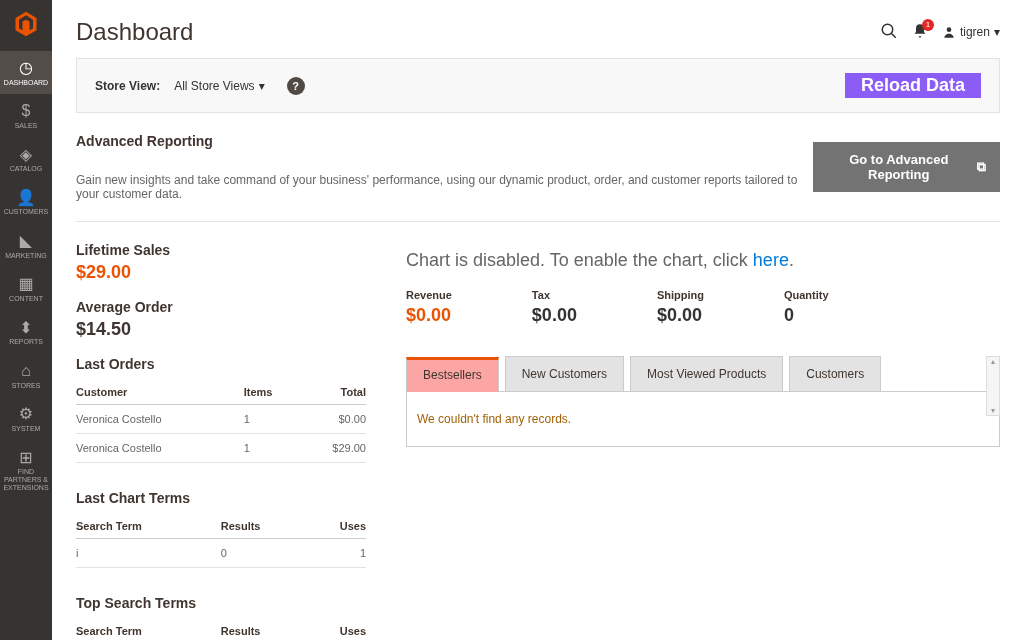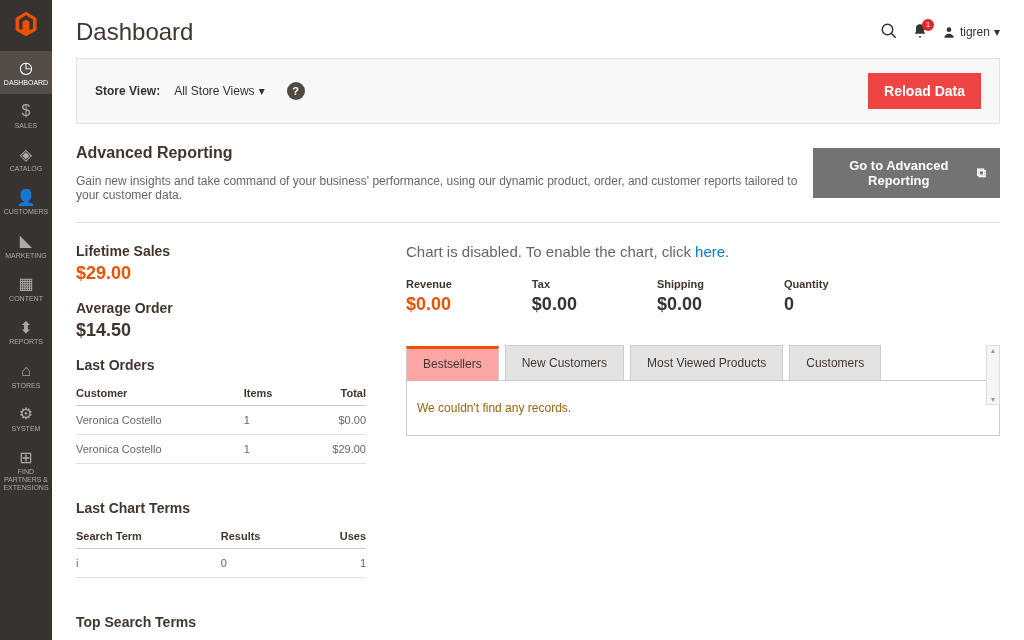--- a/index.html
+++ b/index.html
@@ -17,39 +17,39 @@
 .header h1 { font-size: 24px; font-weight: 400; color: #41362f; }
 .header-right { display: flex; align-items: center; gap: 14px; }
 .header-right .icon-btn { cursor: pointer; position: relative; }
 .notif-badge { position: absolute; top: -4px; right: -6px; background: #e22626; color: #fff; border-radius: 50%; width: 12px; height: 12px; font-size: 8px; display: flex; align-items: center; justify-content: center; }
 .user { display: flex; align-items: center; gap: 4px; font-size: 12px; cursor: pointer; text-align: center; }
 .storeview-bar { background: #f8f8f8; border: 1px solid #e3e3e3; padding: 14px 18px; display: flex; align-items: center; justify-content: space-between; margin-bottom: 20px; }
 .storeview-left { display: flex; align-items: center; gap: 14px; font-size: 12px; }
 .storeview-left .label { font-weight: 600; }
 .storeview-select { display: flex; align-items: center; gap: 4px; cursor: pointer; color: #333; }
 .help-icon { width: 18px; height: 18px; border-radius: 50%; background: #514943; color: #fff; display: flex; align-items: center; justify-content: center; font-size: 11px; font-weight: bold; margin-left: 8px; }
-.btn-orange { background: #ef4444; color: #fff; border: none; padding: 10px 16px; font-size: 14px; font-weight: 600; cursor: pointer; }
+.btn-orange { background: #8b5cf6; color: #fff; border: none; padding: 2px 16px; font-size: 18px; font-weight: 600; cursor: pointer; }
 .reporting { display: flex; justify-content: space-between; align-items: center; margin-bottom: 20px; border-bottom: 1px solid #e3e3e3; padding-bottom: 20px; }
-.reporting h3 { font-size: 16px; font-weight: 700; color: #41362f; margin-bottom: 12px; }
+.reporting h3 { font-size: 14px; font-weight: 700; color: #41362f; margin-bottom: 24px; }
 .reporting p { font-size: 12px; color: #666; }
 .btn-blue { background: #737373; color: #fff; border: none; padding: 10px 14px; font-size: 13px; font-weight: 600; cursor: pointer; display: flex; align-items: center; gap: 6px; }
 .content { display: flex; gap: 40px; }
 .left-col { width: 290px; }
 .stat-block { margin-bottom: 16px; }
 .stat-block h4 { font-size: 14px; font-weight: 700; color: #41362f; margin-bottom: 4px; }
 .stat-block .value { font-size: 18px; font-weight: 700; color: #eb5202; }
-.section { margin-bottom: 36px; }
+.section { margin-bottom: 27px; }
 .section h4 { font-size: 14px; font-weight: 700; color: #41362f; margin-bottom: 8px; }
 .tbl { width: 100%; border-collapse: collapse; font-size: 11px; }
 .tbl th { text-align: left; font-weight: 700; padding: 6px 0; border-bottom: 1px solid #ccc; color: #41362f; }
 .tbl td { padding: 8px 0; border-bottom: 1px solid #e3e3e3; color: #666; }
 .tbl th:last-child, .tbl td:last-child { text-align: right; }
 .tbl th:nth-child(2), .tbl td:nth-child(2) { text-align: left; }
 .right-col { flex: 1; }
-.chart-notice { font-size: 15px; color: #666; margin-bottom: 18px; }
+.chart-notice { font-size: 18px; color: #666; margin-bottom: 18px; margin-top: 8px; }
 .chart-notice a { color: #007bdb; text-decoration: none; }
 .metrics { display: flex; gap: 80px; margin-bottom: 30px; }
 .metric .label { font-size: 11px; color: #41362f; font-weight: 700; margin-bottom: 4px; }
 .metric .val { font-size: 18px; font-weight: 700; color: #333; }
 .metric:first-child .val { color: #eb5202; }
 .tabs-wrap { position: relative; }
 .tabs { display: flex; gap: 6px; border-bottom: 1px solid #ccc; }
 .tab { padding: 10px 16px; background: #e3e3e3; border: 1px solid #ccc; border-bottom: none; font-size: 12px; cursor: pointer; color: #41362f; }
 .tab.active { background: #fca5a5; border-top: 3px solid #eb5202; padding-top: 8px; position: relative; top: 1px; }
 .tab-content { padding: 20px 10px; font-size: 12px; color: #a16207; border: 1px solid #ccc; border-top: none; }

